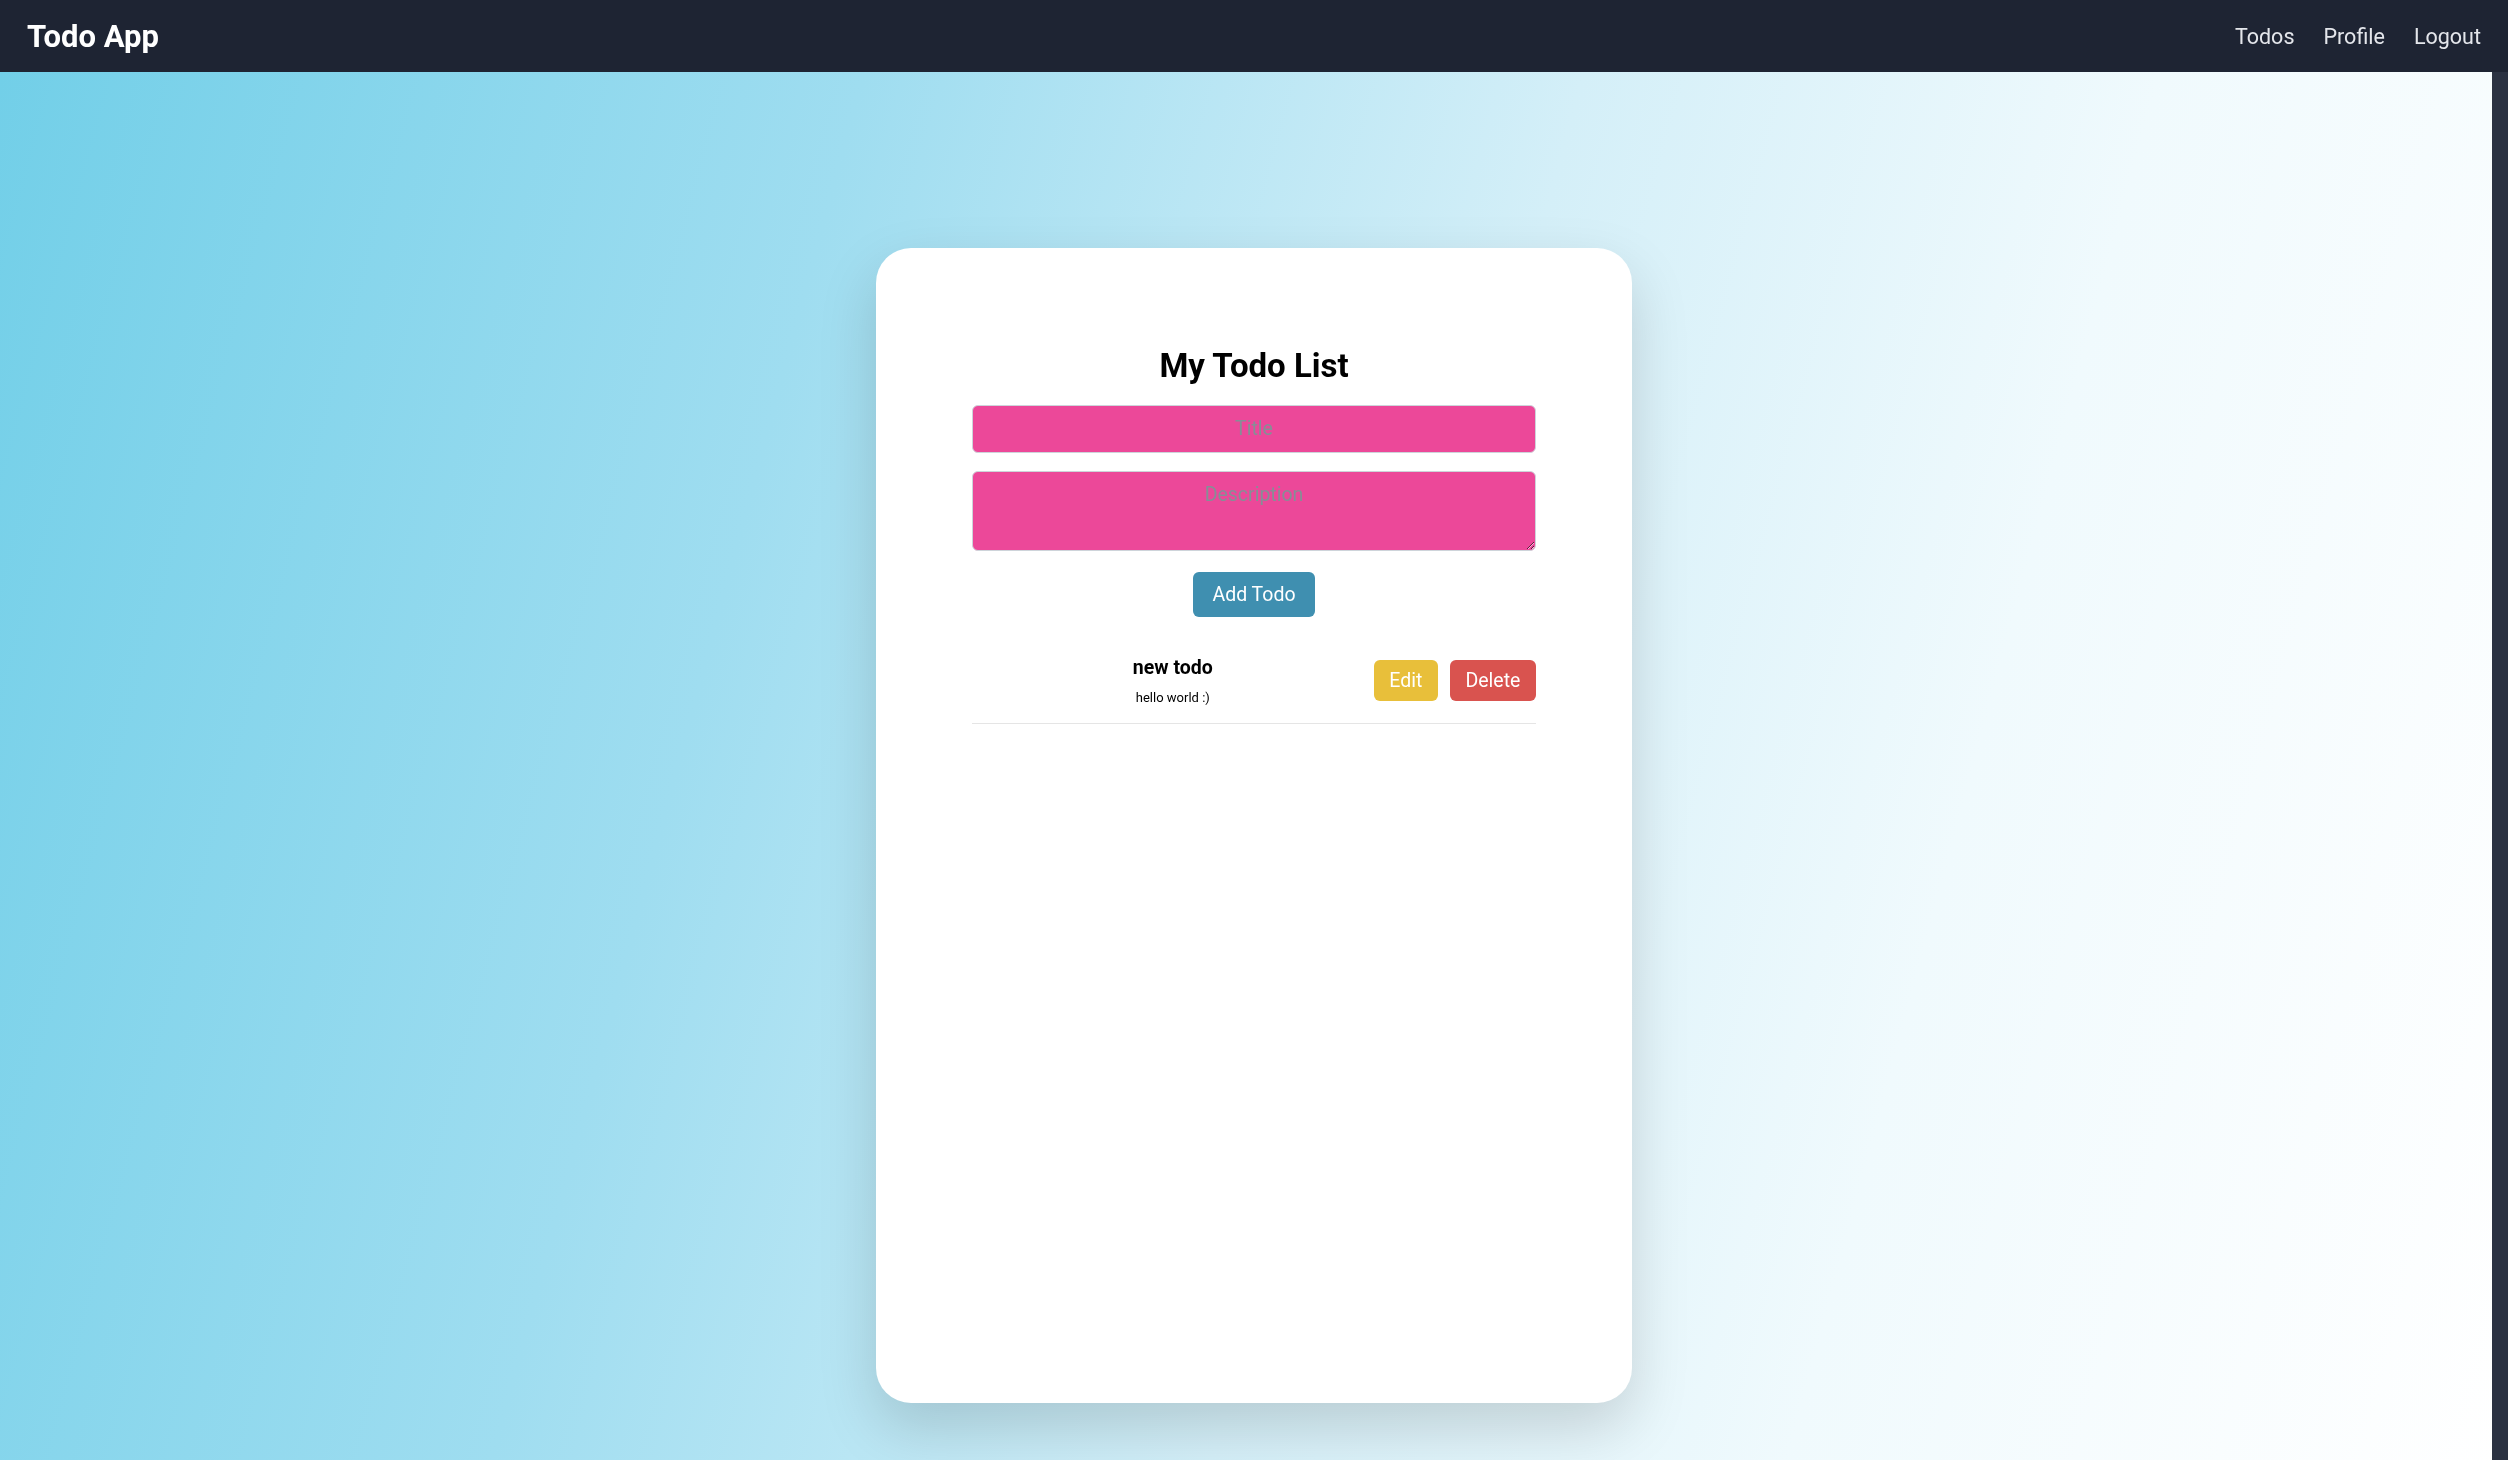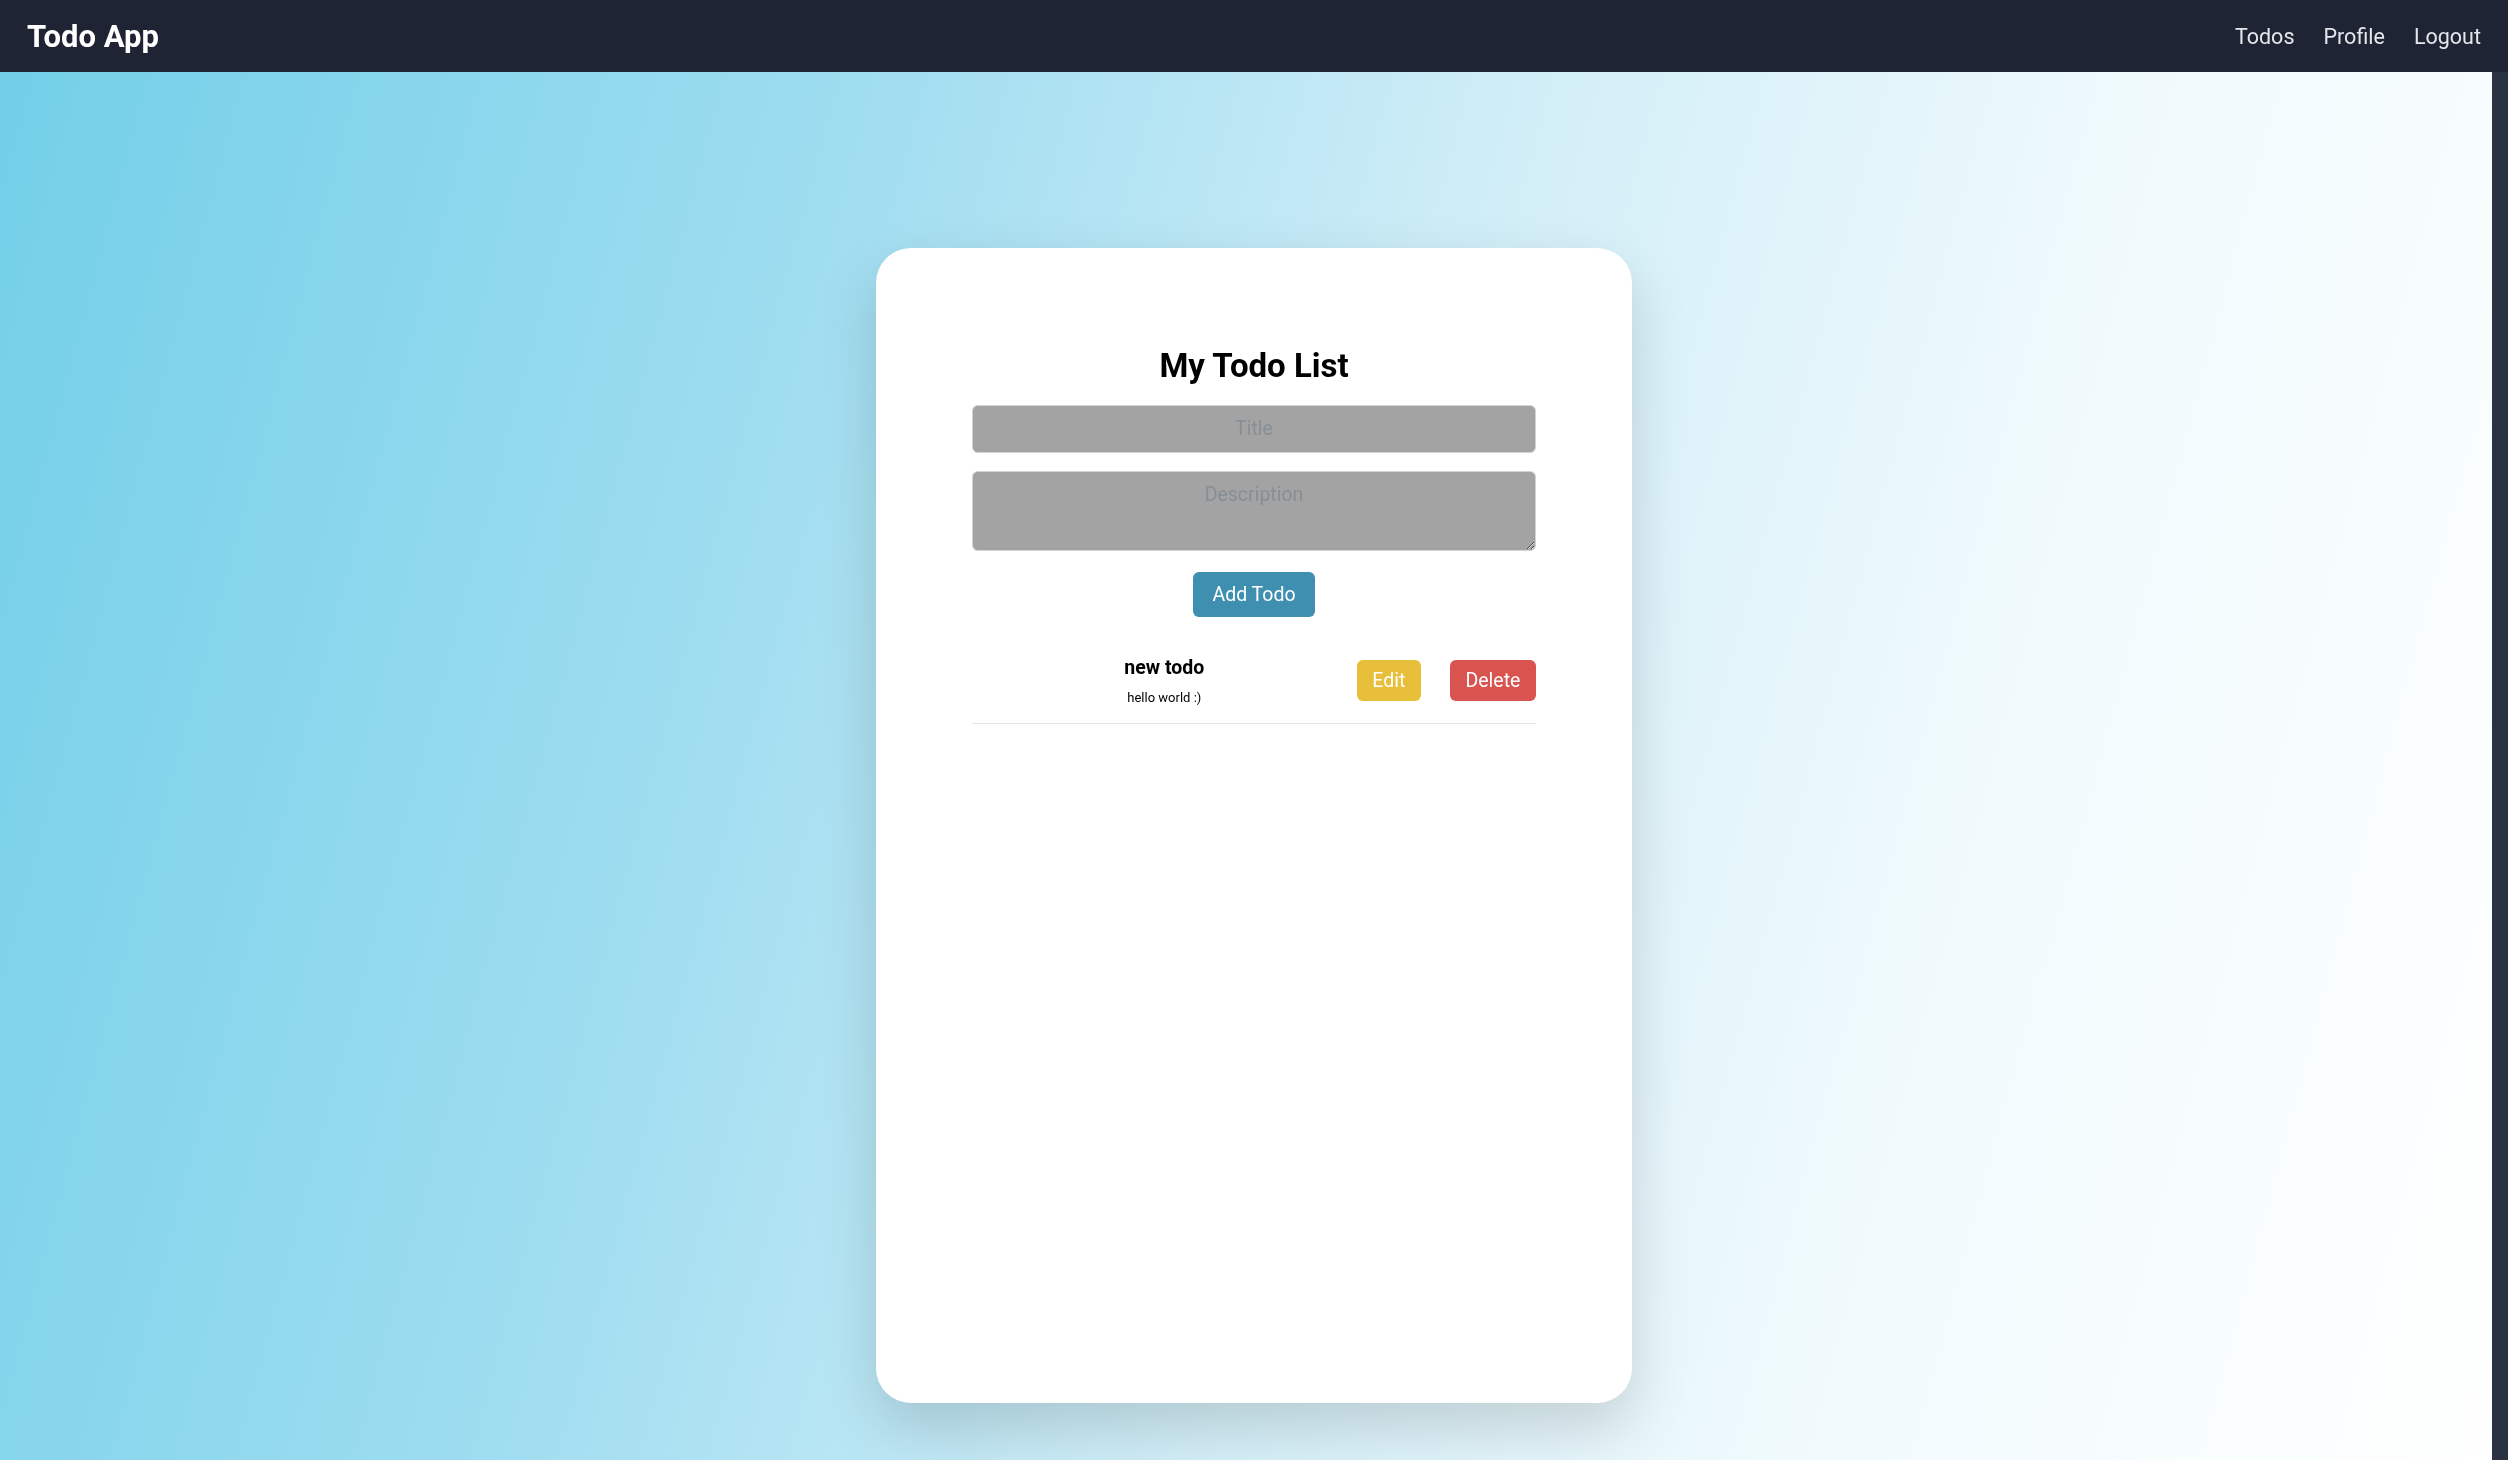--- a/index.html
+++ b/index.html
@@ -71,21 +71,21 @@
       margin-bottom: 19.5px;
     }
     
     .form-control {
       width: 100%;
       padding: 11.7px 13.7px;
       font-size: 19.5px;
       border: 1px solid #ced4da;
       border-radius: 5.9px;
       color: #212529;
-      background-color: #a3a3a3;
+      background-color: #ec4899;
       margin-bottom: 17.6px;
       font-family: inherit;
     }
     
     .form-control::placeholder {
       color: #868e96;
     }
     
     textarea.form-control {
       resize: vertical;
@@ -144,21 +144,21 @@
     }
     
     .todo-description {
       font-size: 13px;
       color: #000000;
       font-weight: 400;
     }
     
     .todo-actions {
       display: flex;
-      gap: 29px;
+      gap: 12px;
     }
     
     .scrollbar-track {
       position: fixed;
       right: 0;
       top: 0;
       width: 15.6px;
       height: 100vh;
       background: #2b3242;
     }

